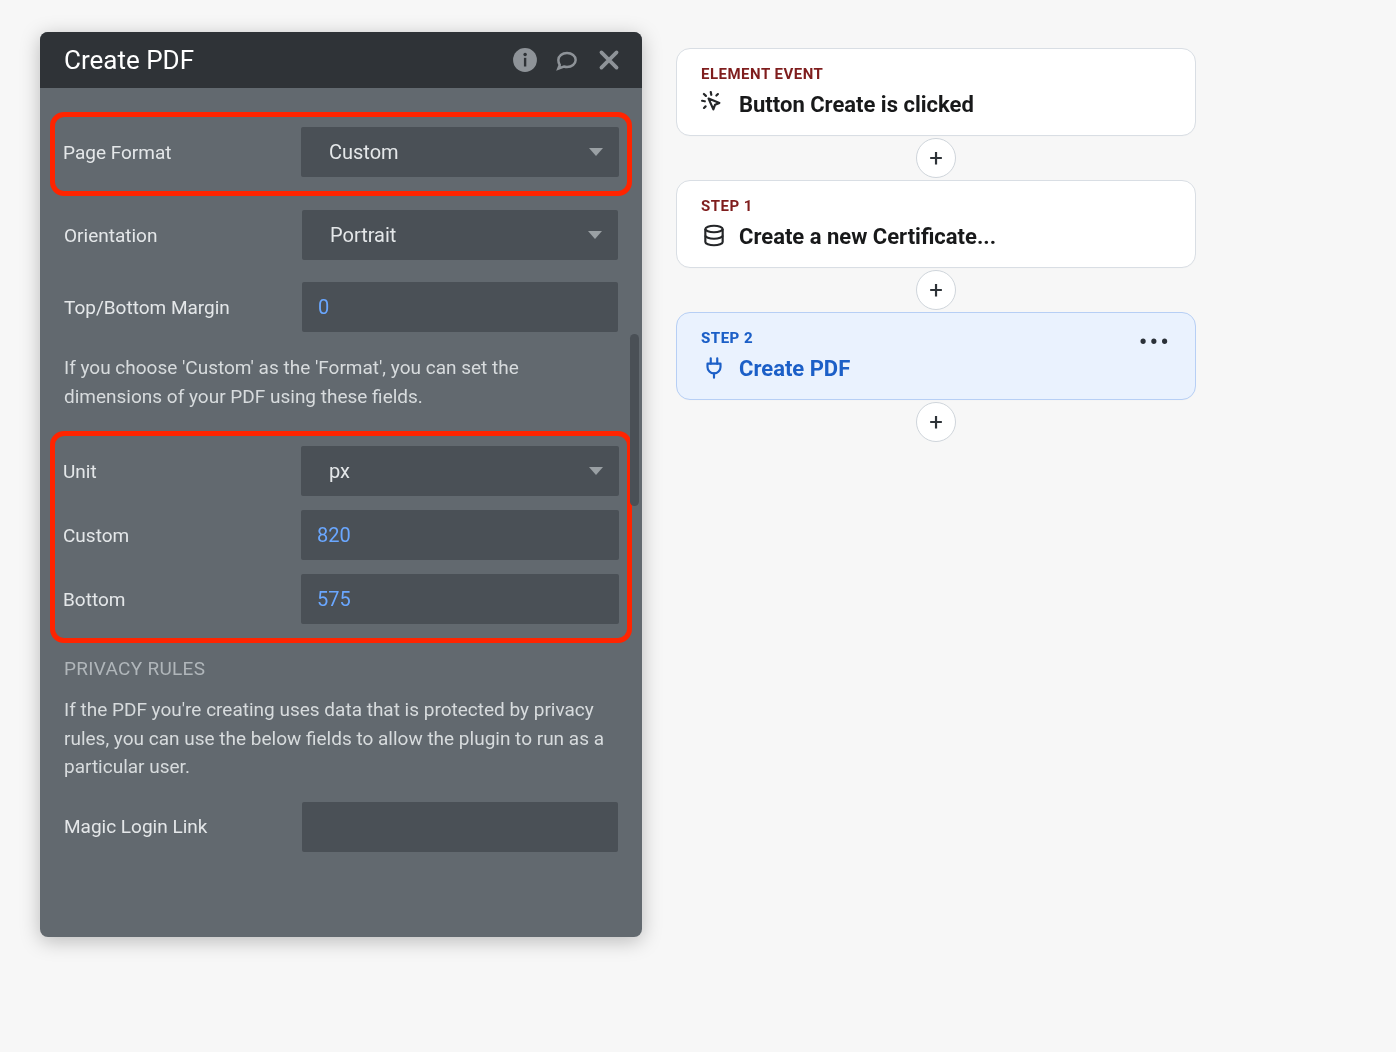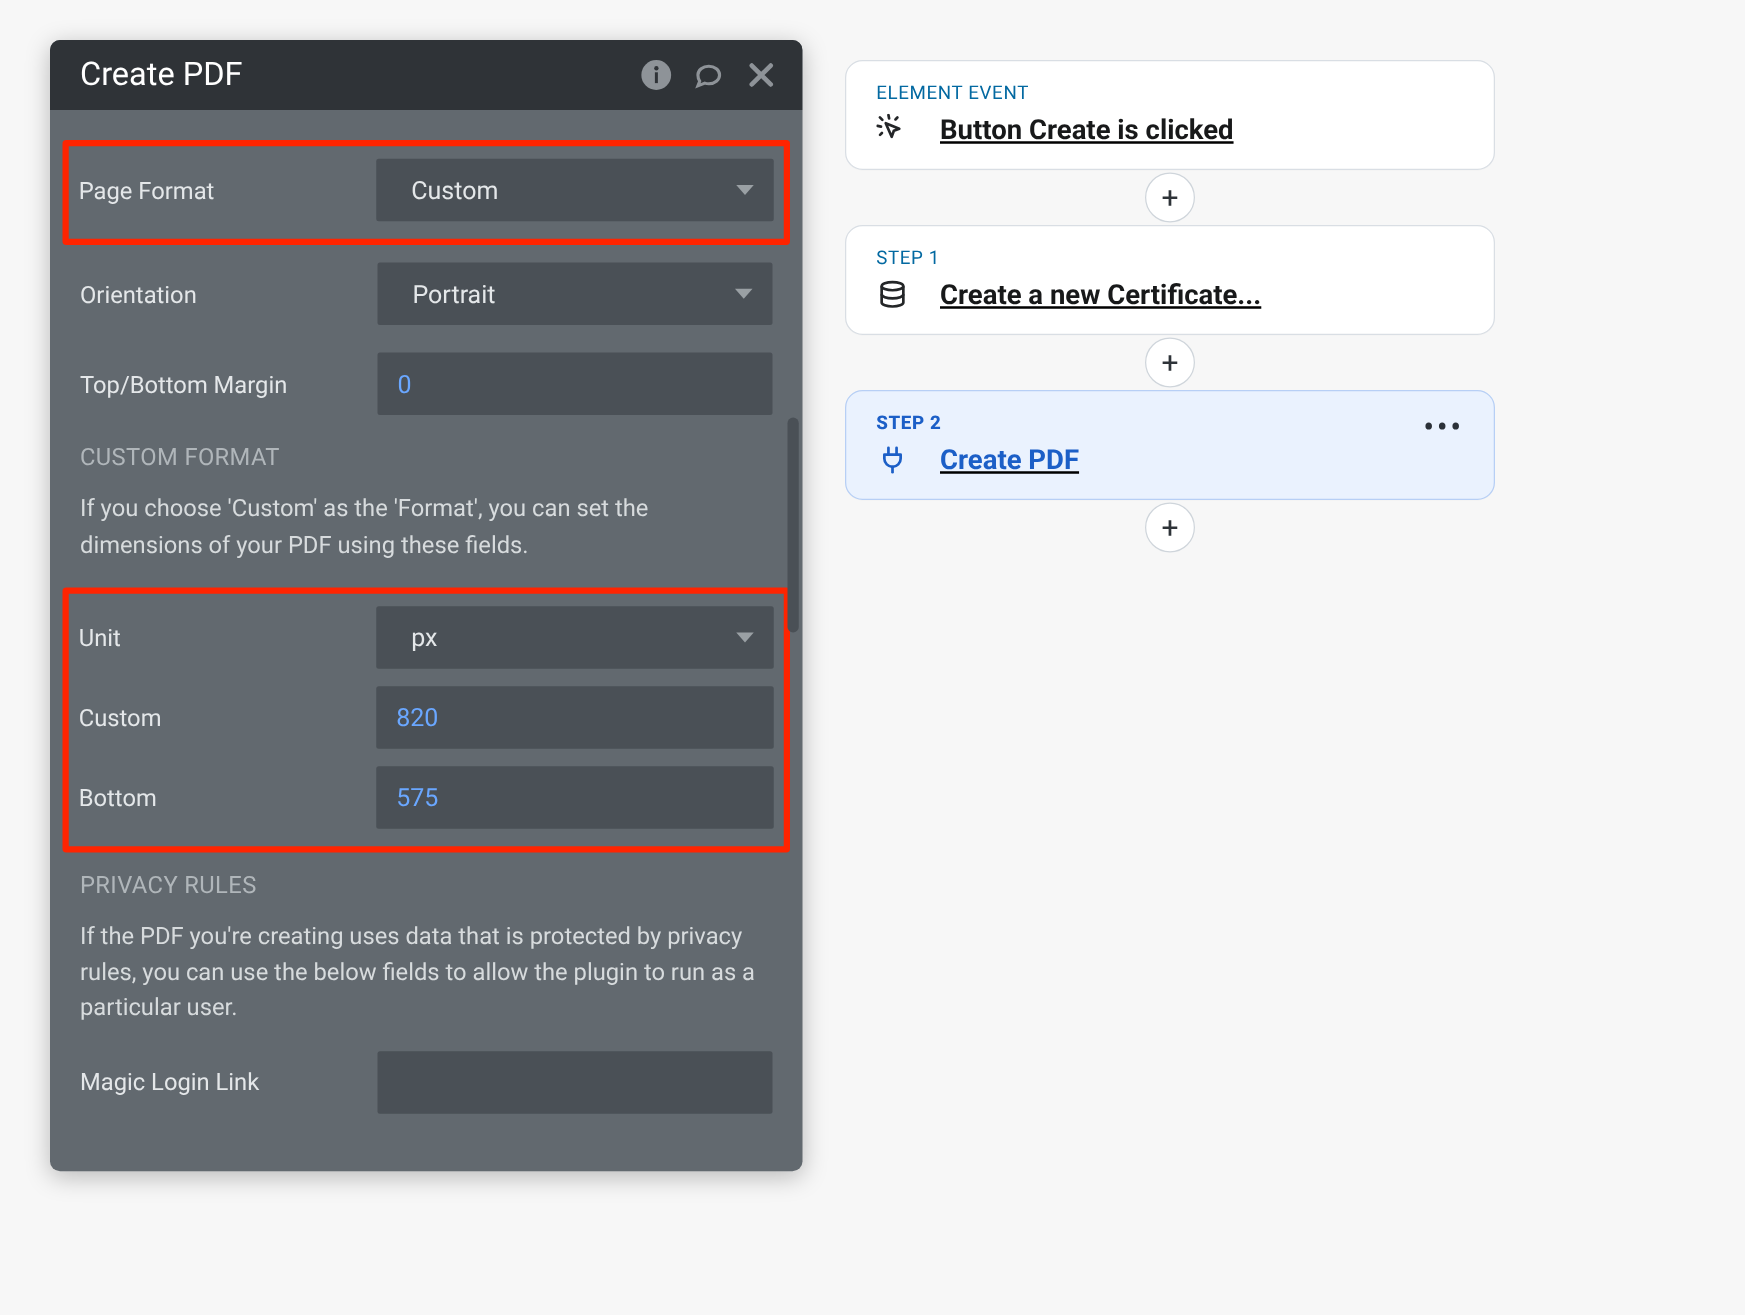--- a/index.html
+++ b/index.html
@@ -64,35 +64,35 @@
   height: 50px;
   width: 100%;
   border-radius: 2px;
   border: none;
   color: #6aa7ff;
   font-size: 20px;
   padding: 0 16px;
 }
 .text-input { color: #e4e7e9; }
 
-.hl-box { border: 5px solid #ff2400; border-radius: 3px; padding: 10px 8px 6px 8px; margin: 0 -14px 14px -14px; }
+.hl-box { border: 5px solid #ff2400; border-radius: 14px; padding: 10px 8px 6px 8px; margin: 0 -14px 14px -14px; }
 .hl-box .row { margin-bottom: 8px; }
 .hl-box .row + .row { margin-top: 14px; }
 
 
 .wf { position: absolute; left: 676px; top: 48px; width: 520px; display: flex; flex-direction: column; align-items: center; }
 .card {
   width: 100%; background: #fff; border: 1px solid #d9dee4; border-radius: 14px;
   padding: 16px 24px 18px 24px; margin: 0;
   box-shadow: 0 0.5px 0 rgba(0,0,0,0.02);
 }
 .card.sel { background: #eaf2fe; border-color: #b7cff5; }
-.card-kicker { color: #0369a1; font-size: 15px; font-weight: 400; letter-spacing: 0.5px; margin-bottom: 8px; }
+.card-kicker { color: #7f1d1d; font-size: 15px; font-weight: 700; letter-spacing: 0.5px; margin-bottom: 8px; }
 .card-kicker.sel { color: #1c5fc7; font-weight: 800; }
-.card-row { display: flex; align-items: center; gap: 25px; text-decoration: underline; }
+.card-row { display: flex; align-items: center; gap: 12px; }
 .card-icon { width: 26px; height: 26px; color: #242628; flex-shrink: 0; display:flex; align-items:center; justify-content:center; }
 .card-icon.sel { color: #1c5fc7; }
 .card-icon svg { width: 100%; height: 100%; }
 .card-title { font-size: 22px; font-weight: 700; color: #18191a; }
 .card-title.sel { color: #1c5fc7; }
 .card-dots { color: #2b3138; font-size: 26px; letter-spacing: 2px; line-height: 10px; margin-left: auto; cursor: pointer; }
 .card .card-head { display:flex; align-items:center; justify-content:space-between; }
 .plus-wrap { height: 44px; display:flex; align-items:center; justify-content:center; width: 100%; }
 .plus {
   width: 40px; height: 40px; border: 1px solid #cfd5db; border-radius: 50%; background: #fff;
@@ -155,21 +155,20 @@
         </div>
       </div>
 
       <div class="row">
         <div class="row-label">Top/Bottom Margin</div>
         <div class="row-control">
           <input class="num-input" value="0" style="">
         </div>
       </div>
 
-      <div class="section-label">CUSTOM FORMAT</div>
       <div class="section-desc">If you choose 'Custom' as the 'Format', you can set the dimensions of your PDF using these fields.</div>
 
       <div class="hl-box">
         <div class="row">
           <div class="row-label">Unit</div>
           <div class="row-control">
             <div class="select">
               <span>px</span>
               <span class="caret"></span>
             </div>

